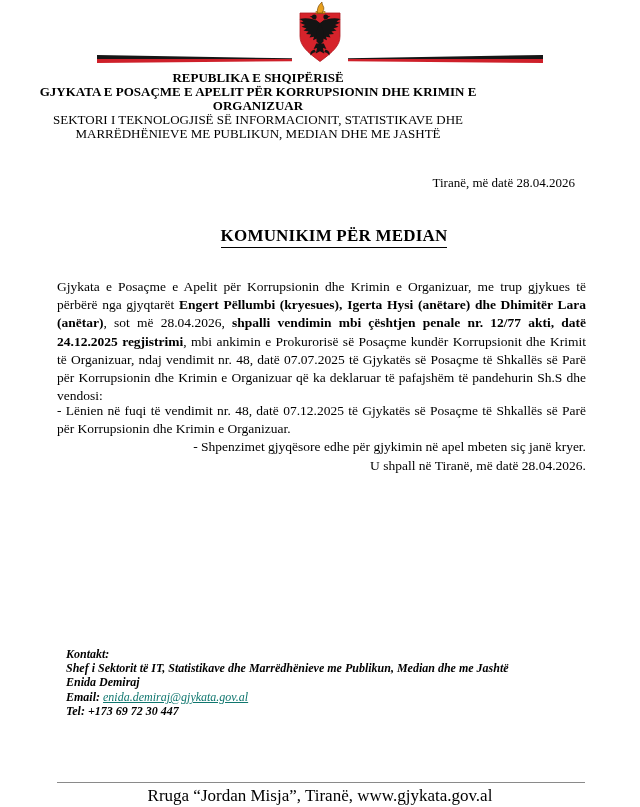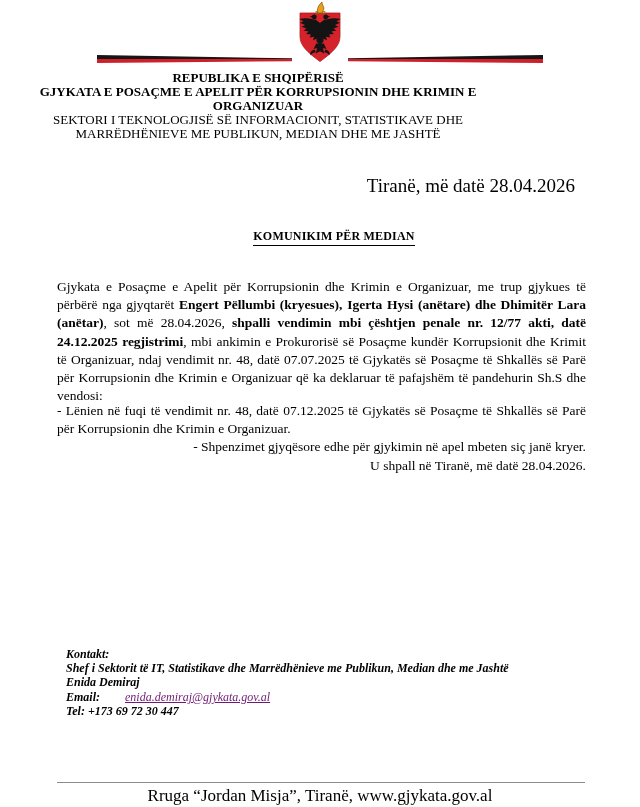--- a/index.html
+++ b/index.html
@@ -23,46 +23,46 @@
 
   .letterhead{
     position:absolute;top:71px;left:0;width:516px;
     text-align:center;line-height:14px;font-size:13px;
   }
   .lh-bold{font-weight:bold;}
   .lh-wrap{max-width:540px;margin:0 auto;}
 
   .dateline{
     position:absolute;top:175px;right:65px;
-    font-size:19px;
+    font-size:13px;
   }
   .title-row{position:absolute;top:226px;left:0;width:640px;text-align:center;}
   .doc-title{
-    display:inline-block;font-weight:bold;font-size:12px;
+    display:inline-block;font-weight:bold;font-size:17px;
     border-bottom:1.5px solid #000;padding-bottom:1px;
     letter-spacing:0.2px;
     margin-left:28px;
   }
 
   .bodytext{
     position:absolute;left:57px;width:529px;
     font-size:13.5px;line-height:18.2px;text-align:justify;
   }
   .p1{top:278px;}
   .p2{top:402px;}
   .p2 .last{text-align:right;}
 
   .contact{
     position:absolute;left:66px;top:647px;
     font-size:12px;line-height:14.2px;
     font-style:italic;font-weight:bold;
   }
   .contact a{
-    color:#701a75;text-decoration:underline;
-    font-weight:normal;font-style:italic;margin-left:22px;
+    color:#0f766e;text-decoration:underline;
+    font-weight:normal;font-style:italic;
   }
 
   .footer-rule{
     position:absolute;left:57px;top:782px;width:528px;height:0;
     border-top:1px solid #8a8a8a;
   }
   .footer-text{
     position:absolute;left:0;top:786px;width:640px;
     text-align:center;font-size:17px;
   }

